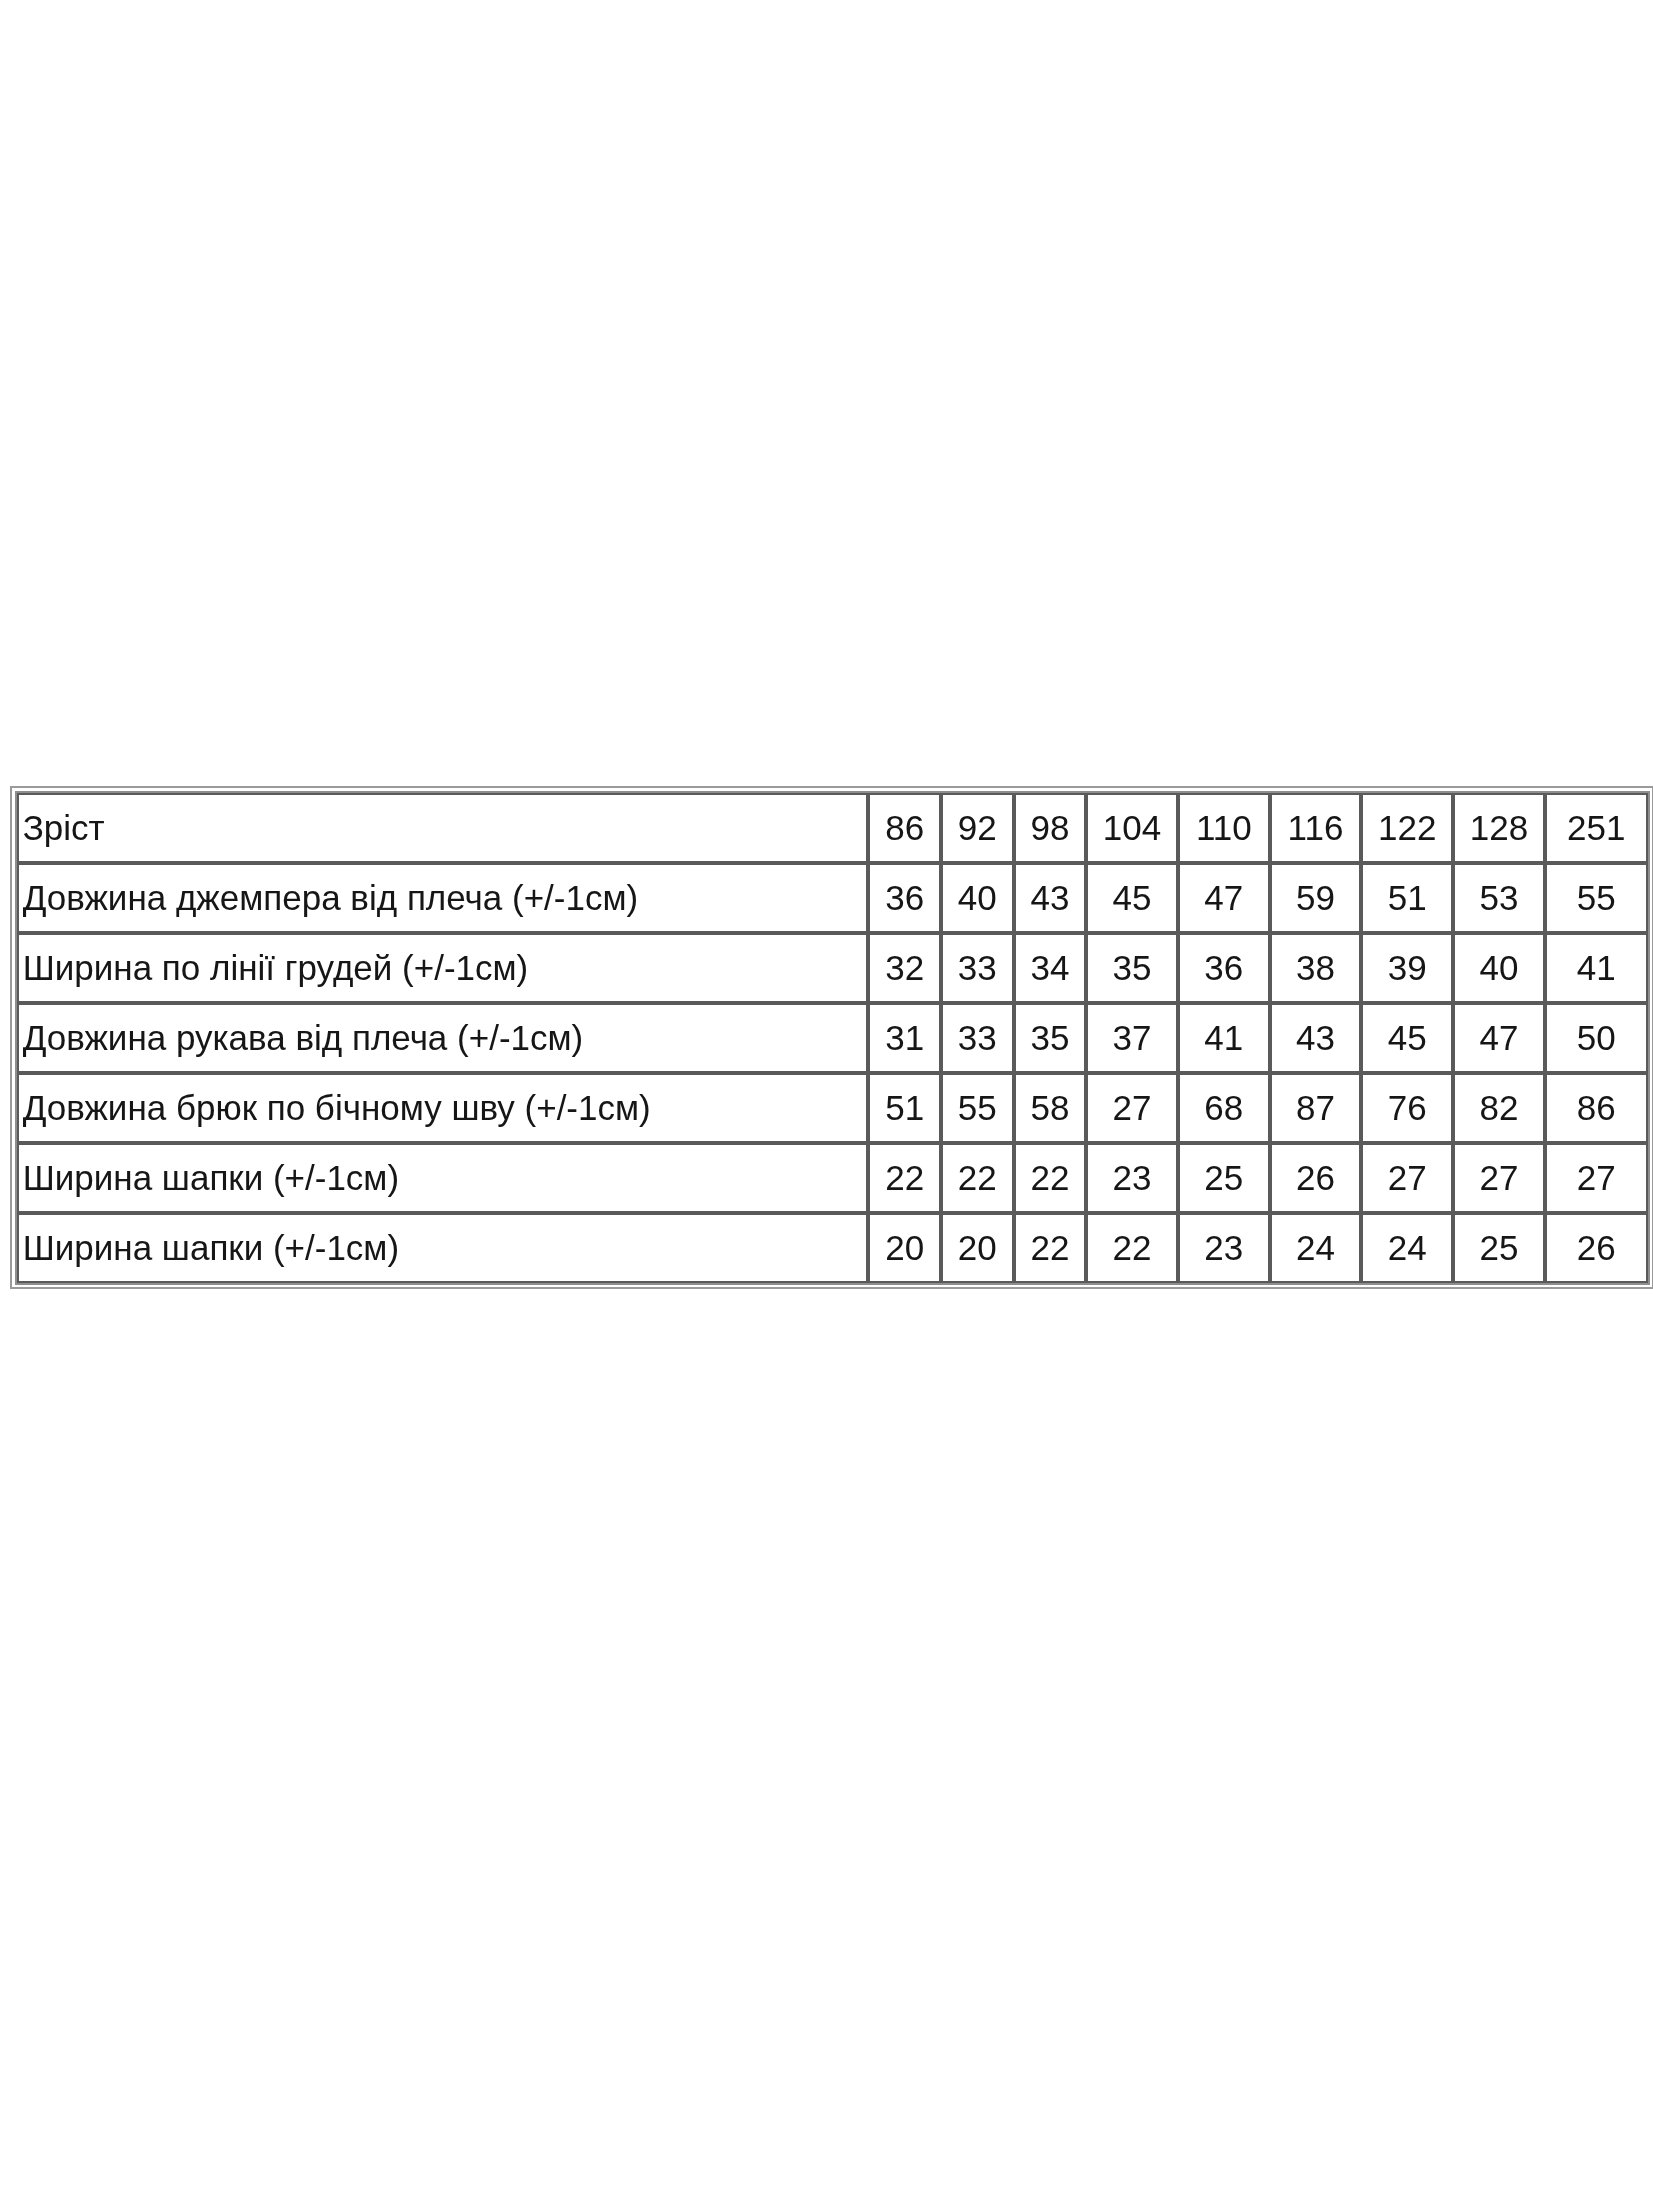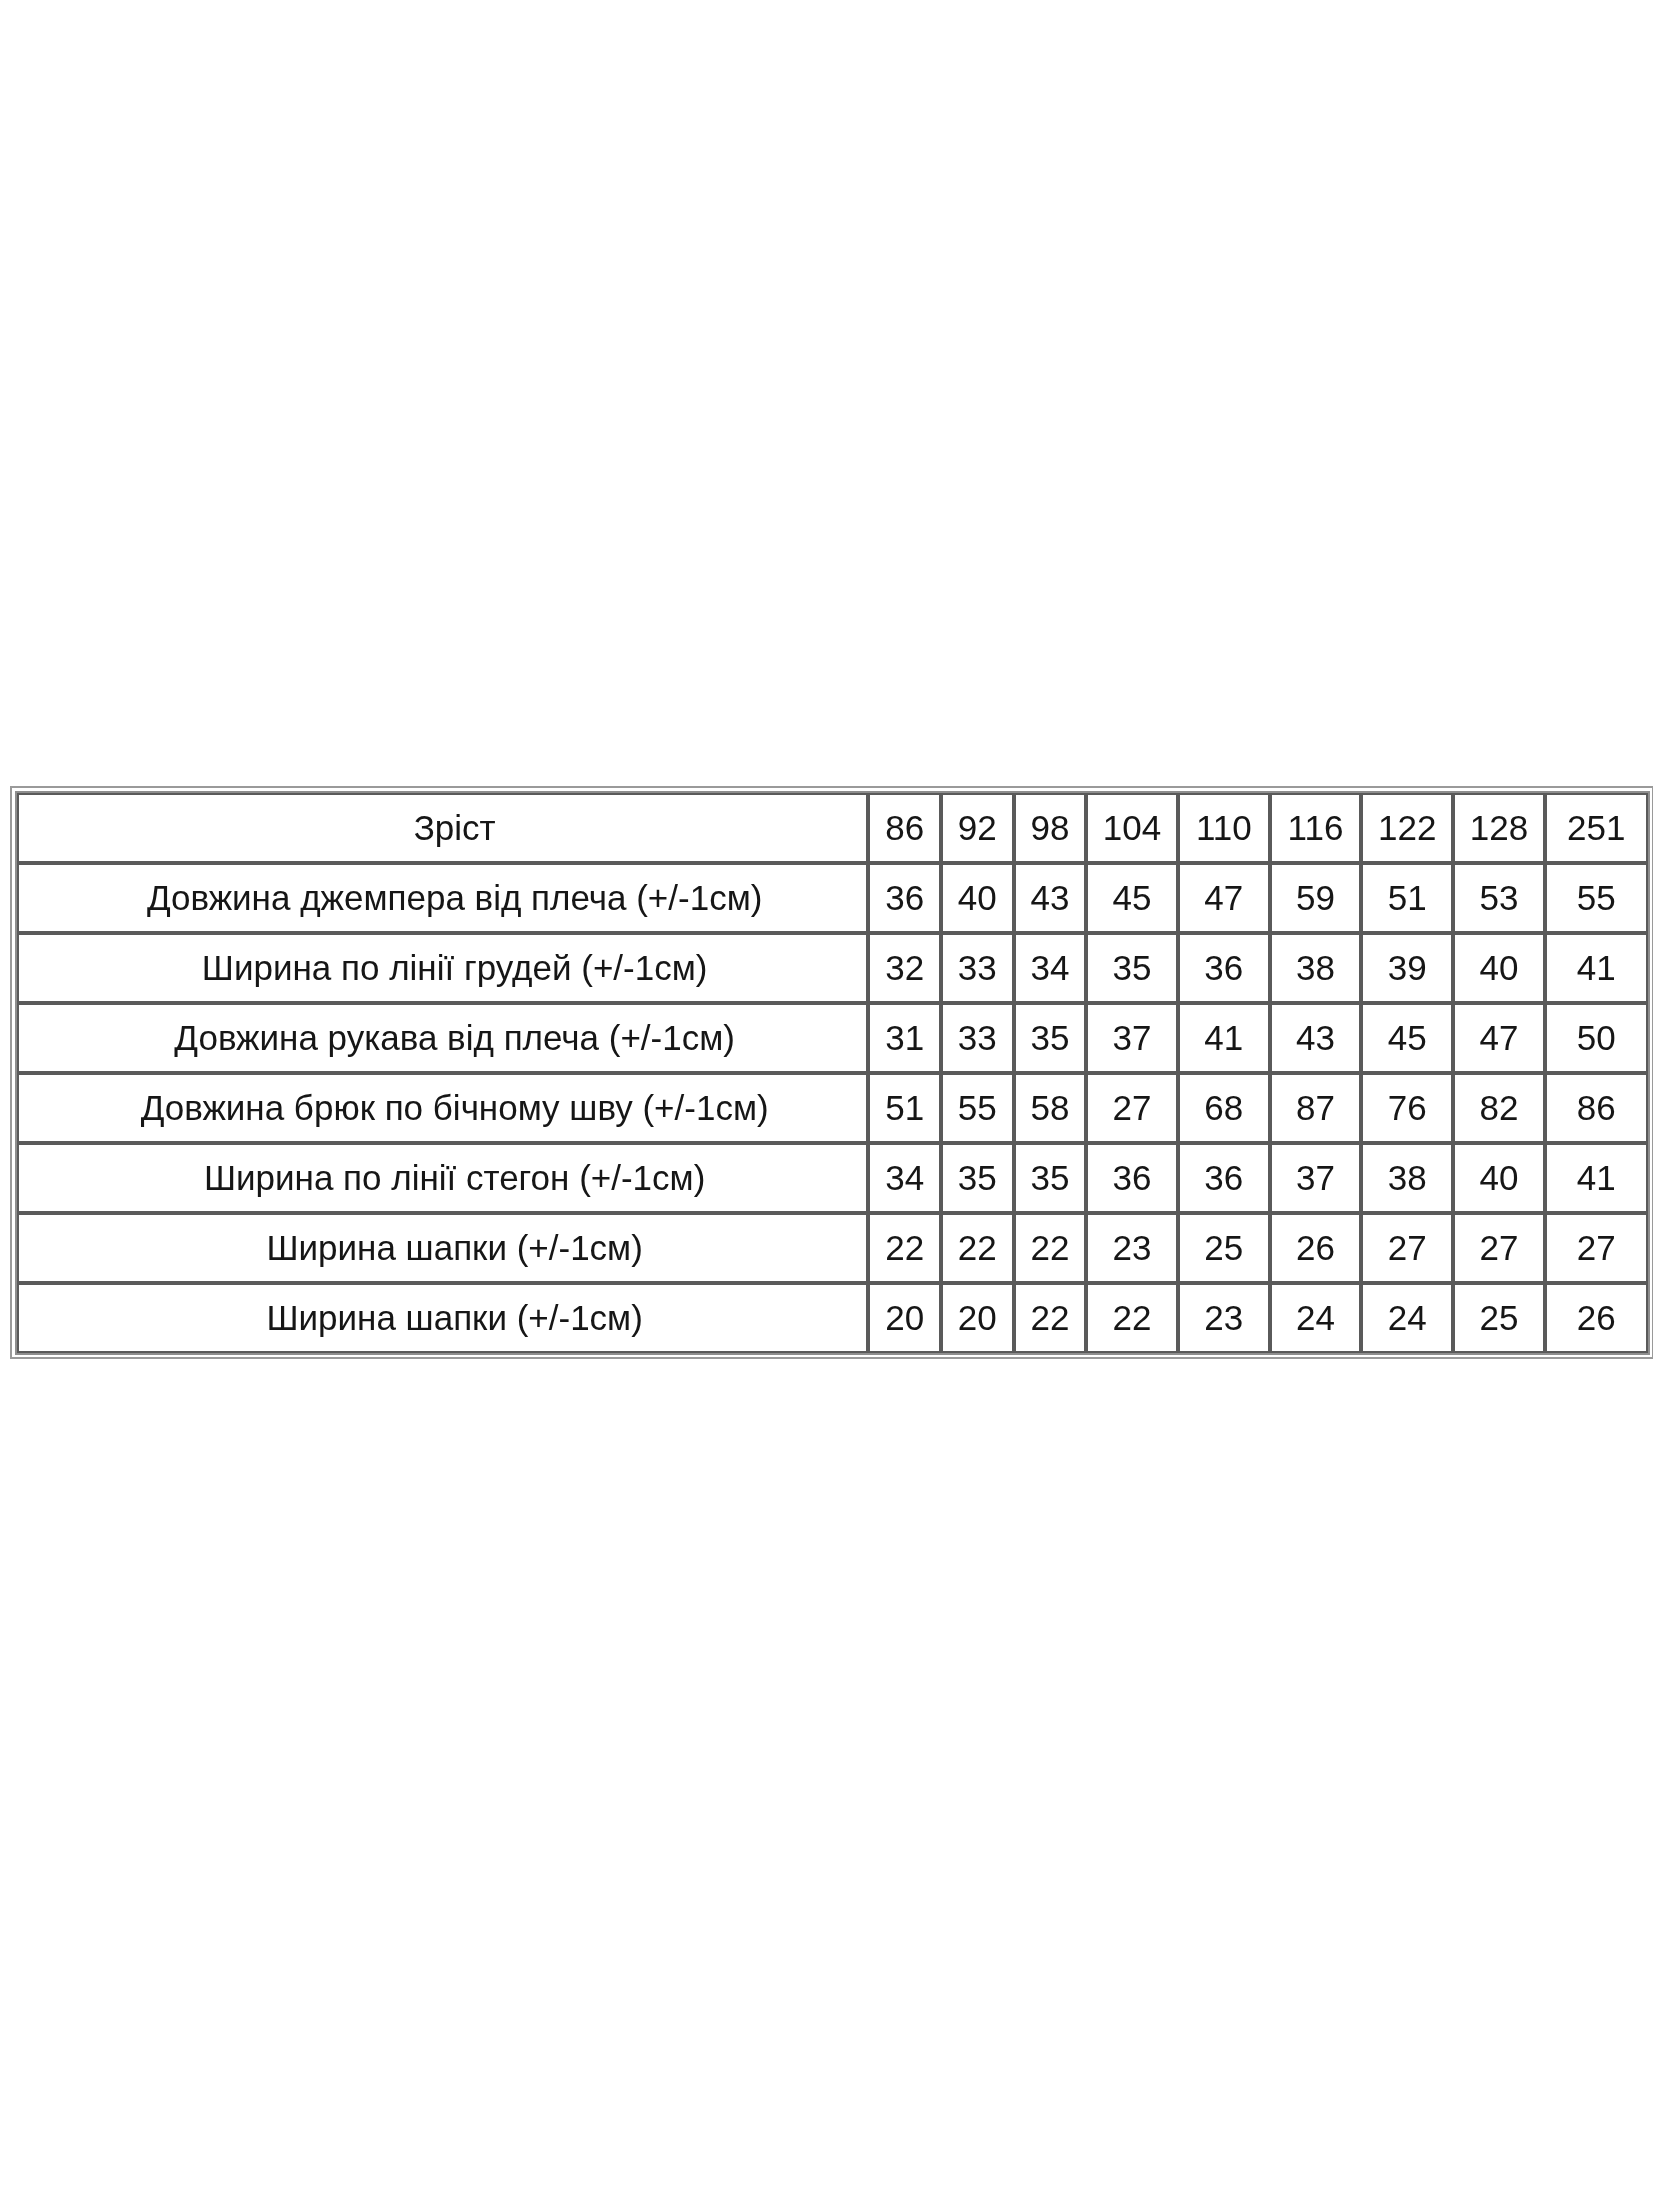--- a/index.html
+++ b/index.html
@@ -42,22 +42,22 @@
     padding: 6.5px 4.9px 8.2px 4.9px;
     height: 70px;
     vertical-align: middle;
     box-sizing: border-box;
     white-space: nowrap;
     overflow: hidden;
   }
 
   
   table.size-table td.label {
-    text-align: center;
-    padding-left: 29px;
+    text-align: left;
+    padding-left: 4px;
   }
 
   
   table.size-table td.num {
     text-align: center;
     padding-left: 3.3px;
     padding-right: 3.3px;
   }
 
   
@@ -149,32 +149,20 @@
           <td class="num">55</td>
           <td class="num">58</td>
           <td class="num">27</td>
           <td class="num">68</td>
           <td class="num">87</td>
           <td class="num">76</td>
           <td class="num">82</td>
           <td class="num">86</td>
         </tr>
         <tr>
-          <td class="label">Ширина по лінії стегон (+/-1см)</td>
-          <td class="num">34</td>
-          <td class="num">35</td>
-          <td class="num">35</td>
-          <td class="num">36</td>
-          <td class="num">36</td>
-          <td class="num">37</td>
-          <td class="num">38</td>
-          <td class="num">40</td>
-          <td class="num">41</td>
-        </tr>
-        <tr>
           <td class="label">Ширина шапки (+/-1см)</td>
           <td class="num">22</td>
           <td class="num">22</td>
           <td class="num">22</td>
           <td class="num">23</td>
           <td class="num">25</td>
           <td class="num">26</td>
           <td class="num">27</td>
           <td class="num">27</td>
           <td class="num">27</td>

